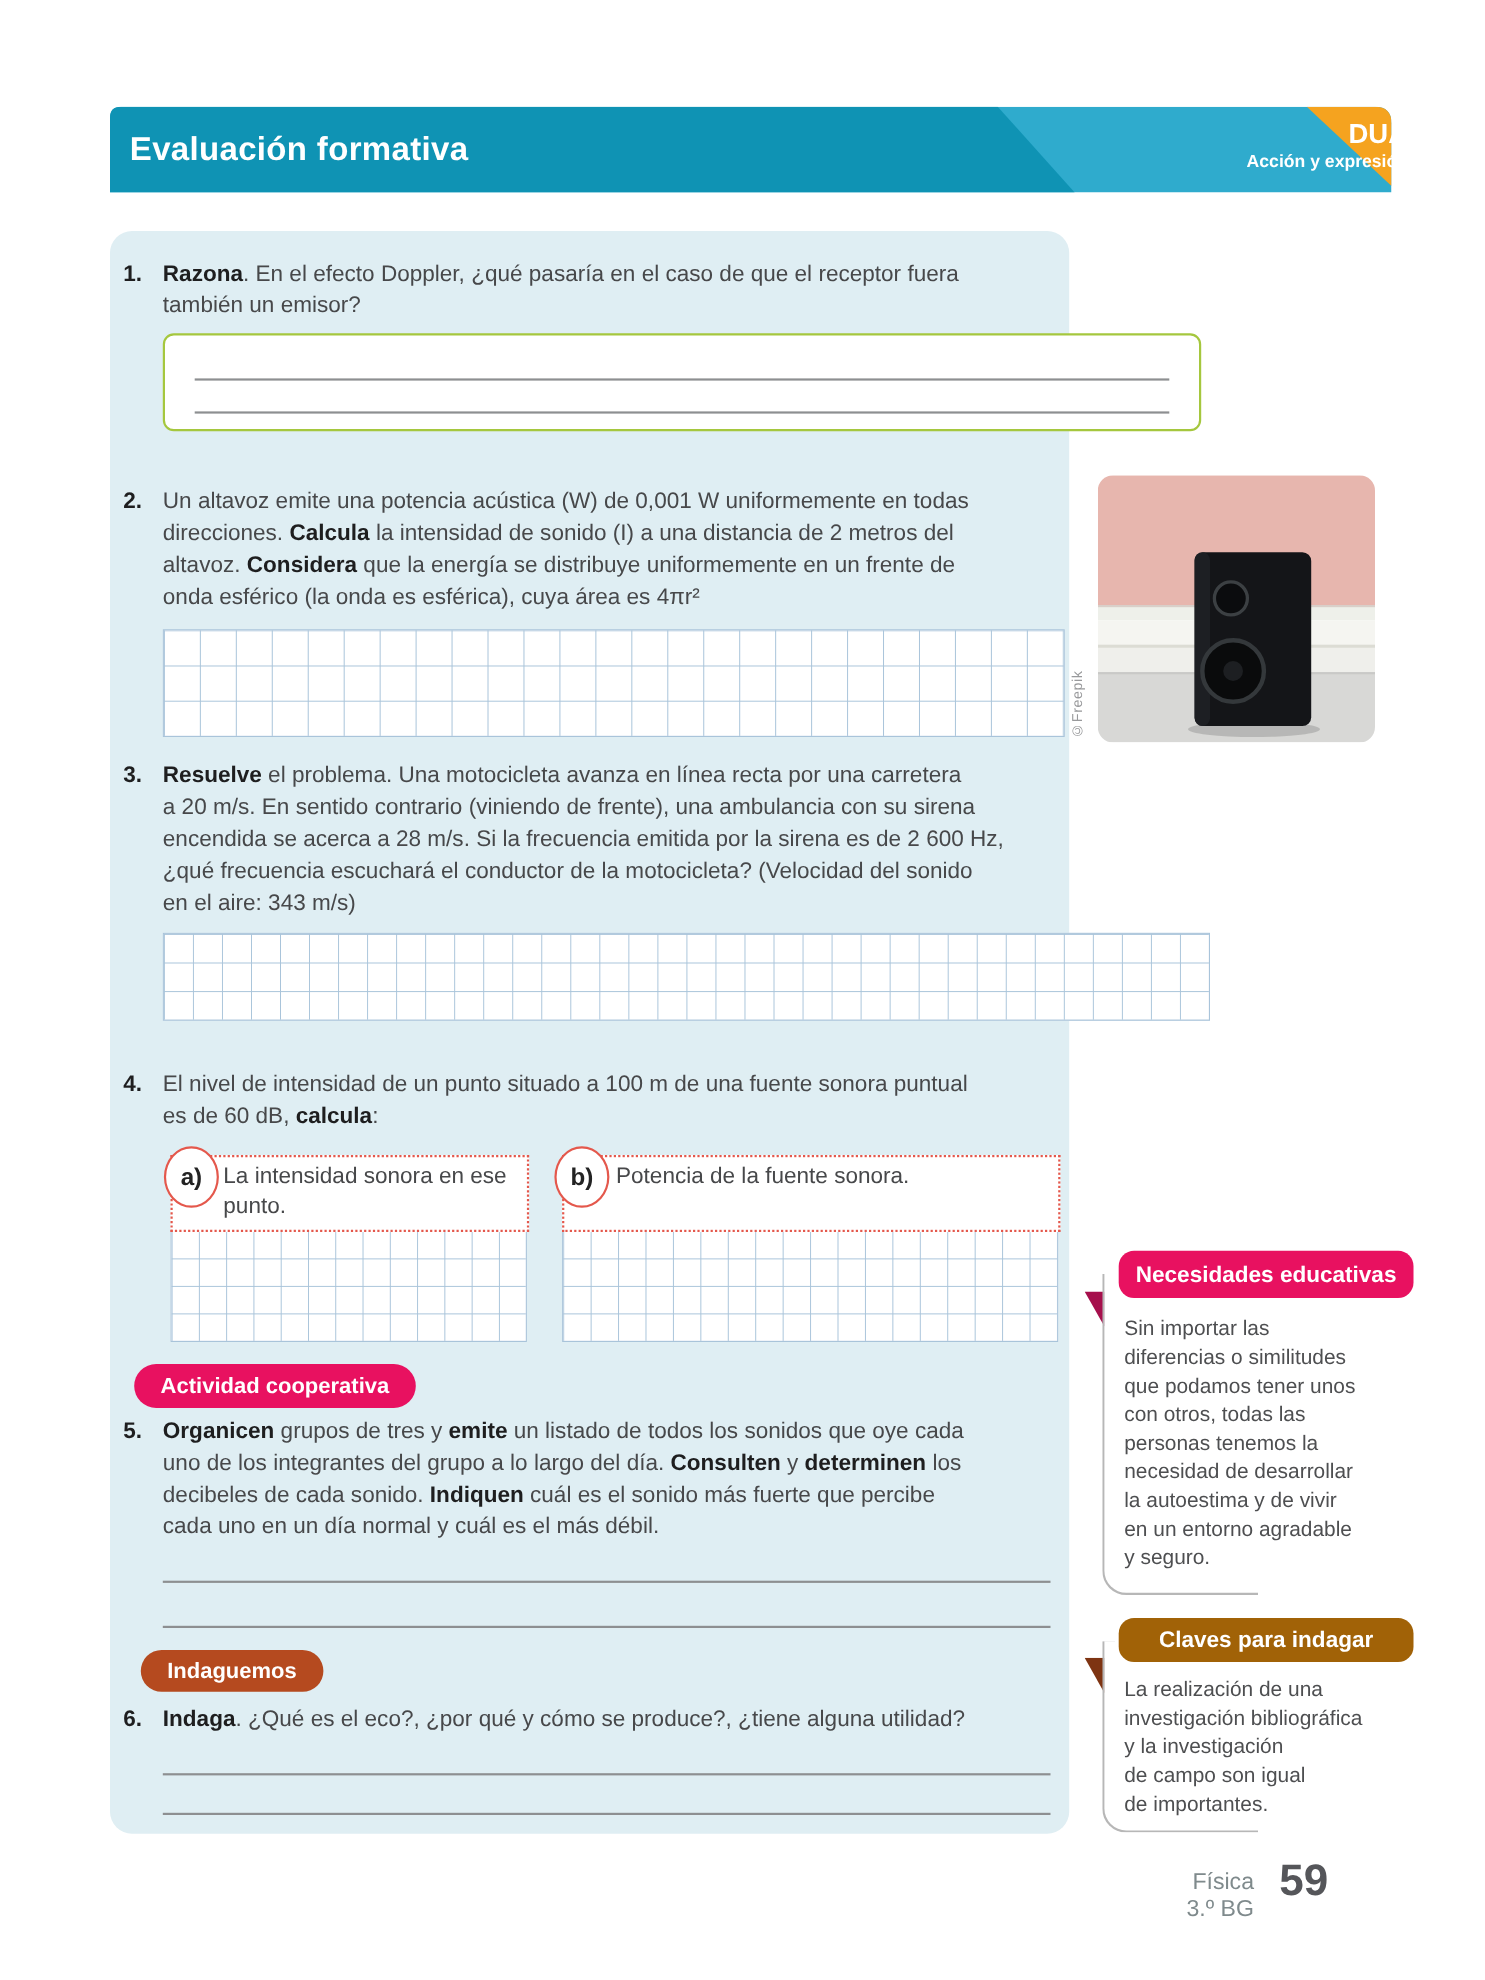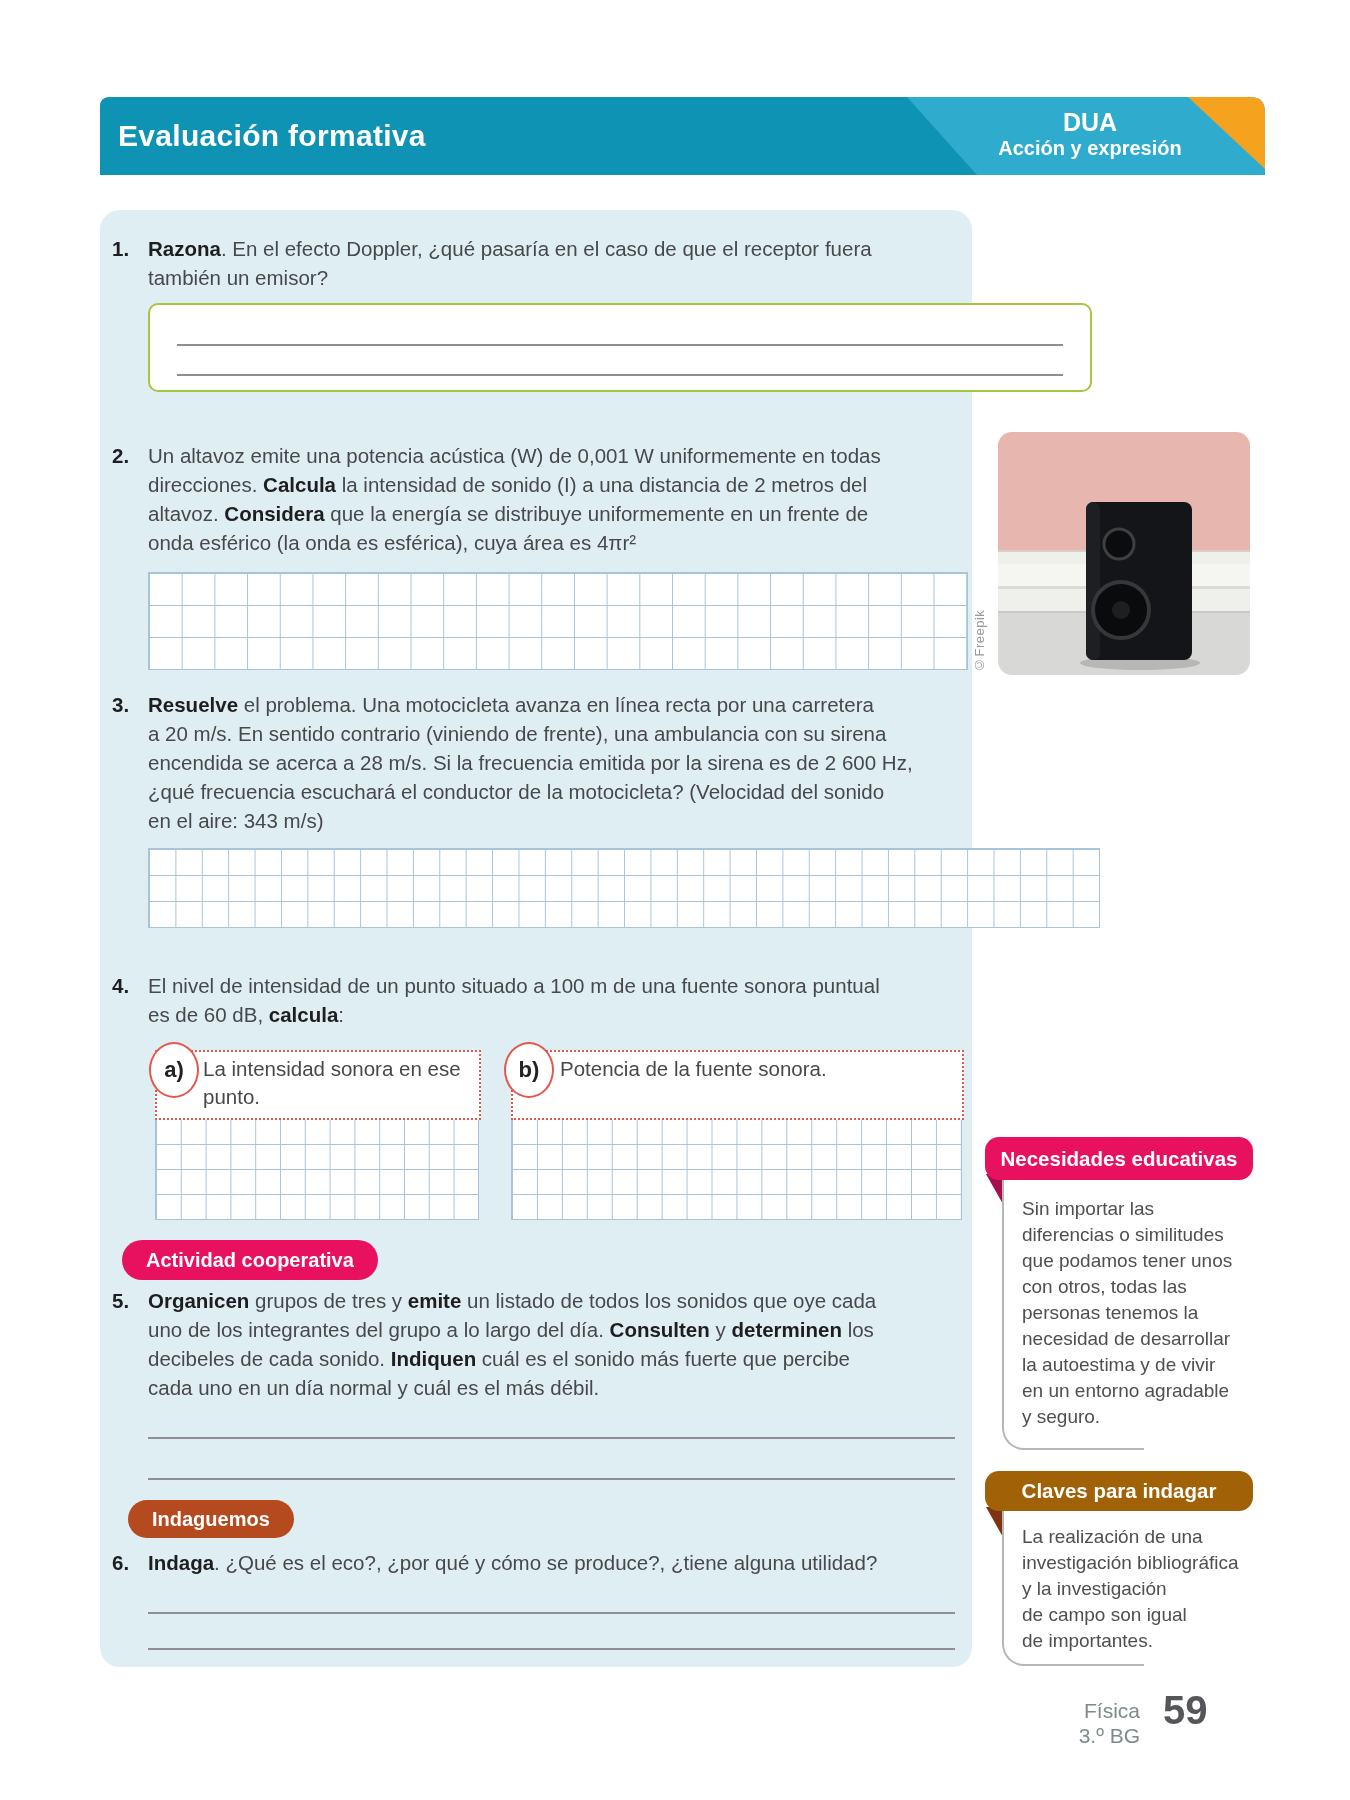--- a/index.html
+++ b/index.html
@@ -1,39 +1,39 @@
 <!DOCTYPE html>
 <html><head>
 <meta charset="utf-8">
 <style>
   html,body{margin:0;padding:0;background:#fff;font-family:"Liberation Sans",sans-serif;}
   .page{position:relative;width:1350px;height:1800px;background:#fff;overflow:hidden;}
   .abs{position:absolute;}
   
   .hbar{position:absolute;left:100px;top:97px;width:1165px;height:78px;text-decoration:underline;}
   .htitle{position:absolute;left:18px;top:0;height:78px;display:flex;align-items:center;color:#fff;font-size:30px;font-weight:600;letter-spacing:.3px;}
-  .dua{position:absolute;left:800px;top:11px;width:380px;text-align:center;color:#fff;font-weight:bold;}
+  .dua{position:absolute;left:800px;top:11px;width:380px;text-align:right;color:#fff;font-weight:bold;}
   .dua .l1{font-size:25px;line-height:28px;}
-  .dua .l2{font-size:20px;line-height:24px;}
+  .dua .l2{font-size:16px;line-height:24px;}
   
   .panel{position:absolute;left:100px;top:210px;width:872px;height:1457px;background:#dfeef3;border-radius:20px;}
   
   .qwrap{position:absolute;color:#47484a;font-size:20.5px;line-height:29px;white-space:pre-line;}
   .qwrap .b{font-weight:bold;color:#1e1e1f;}
   .qnum{position:absolute;left:-36px;top:0;font-weight:bold;color:#1e1e1f;}
   
   .greenbox{position:absolute;left:148px;top:303px;width:940px;height:85px;background:#fff;border:2px solid #a5c73e;border-radius:10px;}
   .ansline{position:absolute;height:2px;background:#8d8f91;}
   .grid{position:absolute;background-color:#fff;border:1px solid #a9c4da;background-image:linear-gradient(to right,#a9c4da 1px,transparent 1px),linear-gradient(to bottom,#a9c4da 1px,transparent 1px);}
   .dotbox{position:absolute;background:#fff;border:2px dotted #e4584c;z-index:1;}
   .dottext{position:absolute;color:#47484a;font-size:20.5px;line-height:28px;white-space:pre-line;}
   .abcircle{position:absolute;width:46px;height:52px;border:2px solid #e4584c;border-radius:50%;background:#fff;display:flex;align-items:center;justify-content:center;font-weight:bold;font-size:22px;color:#232323;z-index:3;}
   
   .pill{position:absolute;color:#fff;font-weight:bold;font-size:20px;display:inline-flex;align-items:center;border-radius:22px;padding:0 24px;z-index:2;}
-  .scard-title{position:absolute;color:#fff;font-weight:bold;font-size:20.5px;border-radius:14px;display:flex;align-items:center;justify-content:center;z-index:2;}
+  .scard-title{position:absolute;color:#fff;font-weight:bold;font-size:20.5px;border-radius:14px;display:flex;align-items:center;justify-content:center;z-index:2;margin-left:32px;}
   .sbody{position:absolute;color:#4e4f51;font-size:19px;line-height:26px;white-space:pre-line;}
   .bracket{position:absolute;border-left:2px solid #b7b7b7;border-bottom:2px solid #b7b7b7;border-bottom-left-radius:22px;z-index:0;}
   
   .photo{position:absolute;left:998px;top:432px;width:252px;height:243px;border-radius:14px;overflow:hidden;}
   .credit{position:absolute;left:972px;top:586px;height:86px;writing-mode:vertical-rl;transform:rotate(180deg);font-size:13px;color:#98999b;letter-spacing:.5px;}
   
   .fcourse{position:absolute;left:1000px;top:1698px;width:140px;text-align:right;font-size:21px;line-height:25px;color:#7f8a8c;white-space:pre-line;}
   .fpage{position:absolute;left:1163px;top:1688px;font-size:40px;font-weight:bold;color:#55565a;}
 </style>
 </head>

